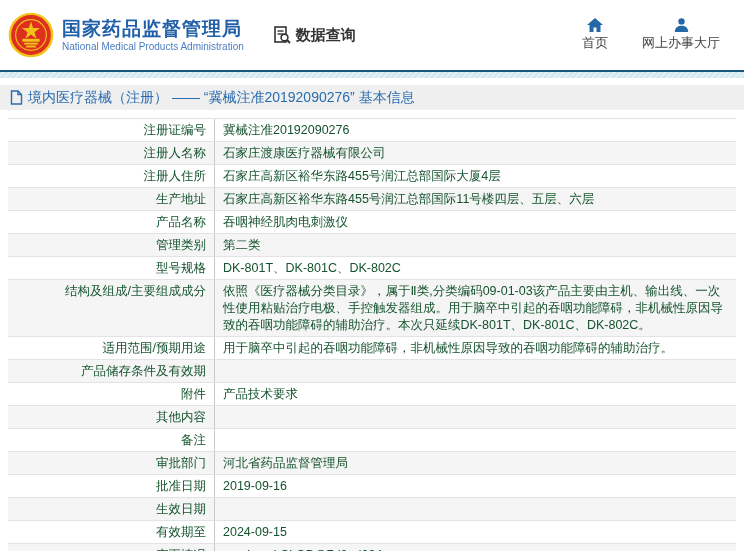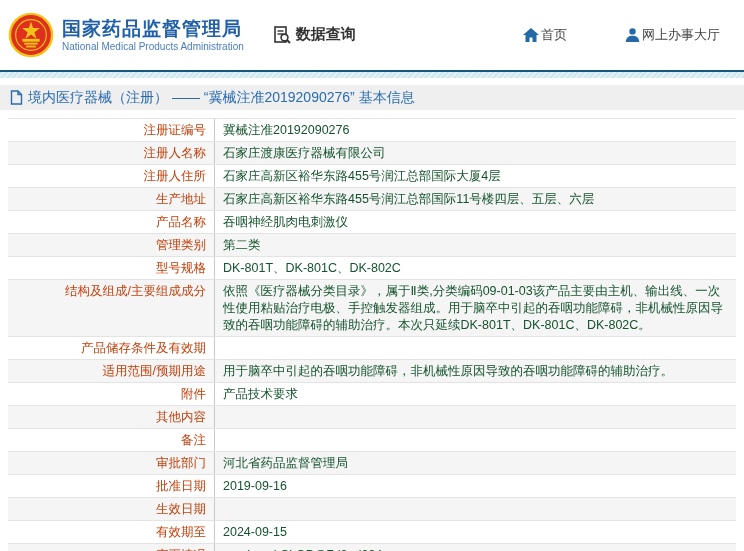--- a/index.html
+++ b/index.html
@@ -6,41 +6,41 @@
   html,body { width:744px; height:551px; background:#fff; overflow:hidden;
     font-family:"Liberation Sans","DejaVu Sans",sans-serif; }
 
   
   .header { height:72px; display:flex; align-items:center; padding:0 10px 0 8px;
     border-bottom:2px solid #17567d; }
   .emblem { width:46px; height:46px; flex:0 0 auto; }
   .brand { margin-left:8px; }
   .brand-cn { font-size:19px; font-weight:bold; color:#2160a8; letter-spacing:1px; line-height:24px; }
   .brand-en { font-size:10px; color:#4a7ec0; line-height:12px; }
-  .dq { display:flex; align-items:flex-start; margin-left:28px; gap:4px; cursor:pointer; }
+  .dq { display:flex; align-items:center; margin-left:28px; gap:4px; cursor:pointer; }
   .dq-label { font-size:15px; color:#333; font-weight:bold; }
   .nav { margin-left:auto; display:flex; gap:34px; padding-right:14px; }
-  .nav-item { display:flex; align-items:center; gap:2px; cursor:pointer;margin-left:24px; }
+  .nav-item { display:flex; flex-direction:column; align-items:center; gap:2px; cursor:pointer; }
   .nav-item .lbl { font-size:13px; color:#444; }
   .band { height:6px; background:#d9ecf2;
     background-image:repeating-linear-gradient(135deg,#cfe7ee 0 2px,#e2f1f5 2px 4px); }
 
   
   .crumb-wrap { margin-top:7px; }
   .crumb { height:25px; background:#efefef; display:flex; align-items:center;
     padding-left:10px; gap:5px; }
   .crumb-text { font-size:14px; color:#2a6cb0; }
 
   
   .table { margin:8px 8px 0 8px; border-top:1px solid #e3e3e3; }
   .row { display:flex; border-bottom:1px solid #e3e3e3; min-height:22px; }
   .row:nth-child(even) { background:#f5f5f5; }
   .cell { font-size:12.5px; line-height:17px; padding:2.5px 0; }
   .cell.label { width:207px; flex:0 0 auto; text-align:right; padding-right:8px;
-    border-right:1px solid #c9c9c9; color:#c2410c; }
+    border-right:1px solid #c9c9c9; color:#14532d; }
   .cell.value { flex:1; padding-left:8px; padding-right:10px; color:#14532d; }
 </style>
 </head>
 <body>
 
 <div class="header">
   <svg class="emblem" viewBox="0 0 48 48">
     <circle cx="24" cy="24" r="22" fill="#de2f1f" stroke="#f3c318" stroke-width="2.5"></circle>
     <circle cx="24" cy="24" r="16" fill="none" stroke="#f3c318" stroke-width="1.2"></circle>
     <path d="M24 10 l2.2 6.8 7.2 0 -5.8 4.2 2.2 6.8 -5.8 -4.2 -5.8 4.2 2.2 -6.8 -5.8 -4.2 7.2 0 Z" fill="#f3c318"></path>
@@ -117,26 +117,26 @@
     </div>
     <div class="row">
       <div class="cell label">型号规格</div>
       <div class="cell value">DK-801T、DK-801C、DK-802C</div>
     </div>
     <div class="row">
       <div class="cell label">结构及组成/主要组成成分</div>
       <div class="cell value">依照《医疗器械分类目录》，属于Ⅱ类,分类编码09-01-03该产品主要由主机、输出线、一次性使用粘贴治疗电极、手控触发器组成。用于脑卒中引起的吞咽功能障碍，非机械性原因导致的吞咽功能障碍的辅助治疗。本次只延续DK-801T、DK-801C、DK-802C。</div>
     </div>
     <div class="row">
+      <div class="cell label">适用范围/预期用途</div>
+      <div class="cell value">用于脑卒中引起的吞咽功能障碍，非机械性原因导致的吞咽功能障碍的辅助治疗。</div>
+    </div>
+    <div class="row">
       <div class="cell label">产品储存条件及有效期</div>
       <div class="cell value"></div>
-    </div>
-    <div class="row">
-      <div class="cell label">适用范围/预期用途</div>
-      <div class="cell value">用于脑卒中引起的吞咽功能障碍，非机械性原因导致的吞咽功能障碍的辅助治疗。</div>
     </div>
     <div class="row">
       <div class="cell label">附件</div>
       <div class="cell value">产品技术要求</div>
     </div>
     <div class="row">
       <div class="cell label">其他内容</div>
       <div class="cell value"></div>
     </div>
     <div class="row">

